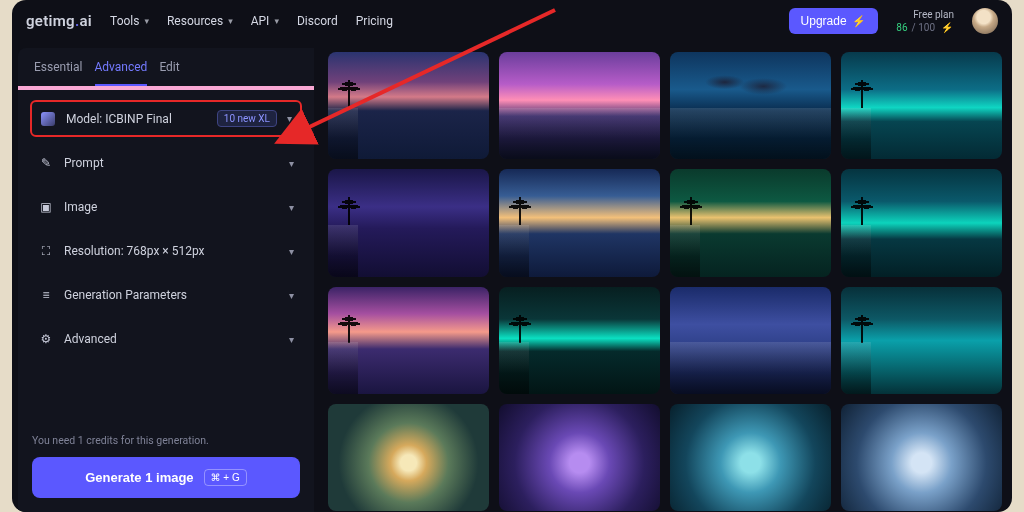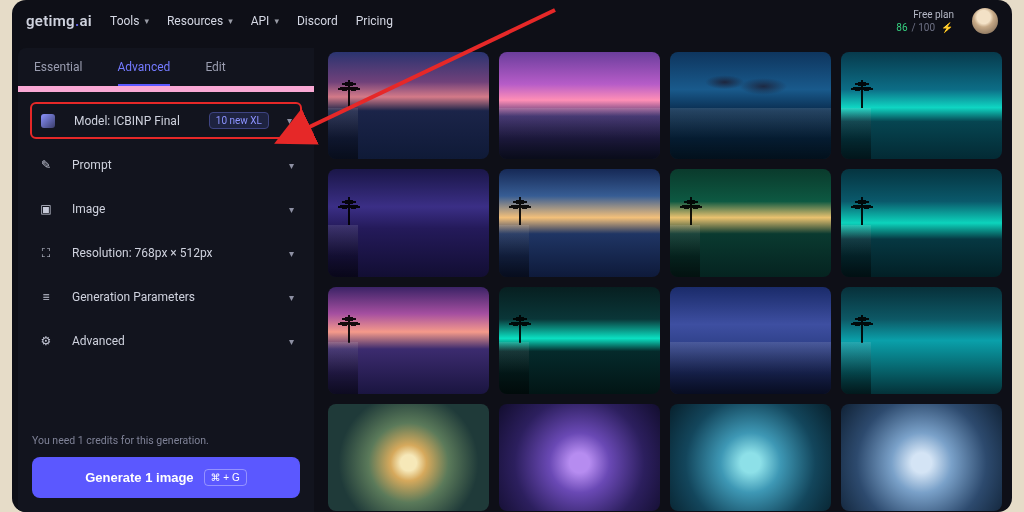--- a/index.html
+++ b/index.html
@@ -44,26 +44,26 @@
   .avatar { width: 26px; height: 26px; border-radius: 50%; background: radial-gradient(circle at 45% 35%, #f3e1c6 30%, #c6a987 45%, #6e5c4a 100%); }
   
   .body { flex: 1; display: flex; }
   .sidebar {
     width: 296px; background: #12141e;
     display: flex; flex-direction: column;
     border-radius: 8px 0 0 0;
     margin: 6px 0 0 6px;
     padding-bottom: 0;
   }
-  .tabs { display:flex; gap: 35px; padding: 12px 16px 0 16px; font-size: 12px; border-bottom: 6px solid #f9a8d4; }
+  .tabs { display:flex; gap: 12px; padding: 12px 16px 0 16px; font-size: 12px; border-bottom: 4px solid #f9a8d4; }
   .tab { padding-bottom: 10px; color: #9a9db0; cursor:pointer; }
   .tab.active { color: #747aff; border-bottom: 2px solid #5b58ff; }
   .panel { padding: 10px 12px 0 12px; display:flex; flex-direction:column; gap:8px; }
   .row {
-    display:flex; align-items:center; gap:18px;
+    display:flex; align-items:center; gap:10px;
     padding: 10px 8px; font-size: 12px;
     border-radius:6px; cursor:pointer;
   }
   .row .ic { width:16px; height:16px; display:inline-flex; align-items:center; justify-content:center; color:#c6c9d8; font-size:12px; }
   .row .fill { flex:1; }
   .row .chev2 { font-size:10px; color:#8d90a3; }
   .model-row {
     border: 2px solid #e62828; border-radius:6px;
     padding: 8px 8px;
   }
@@ -160,20 +160,24 @@
           <span class="chev">▾</span>
         </span>
       <span class="nav-item">
           <span>Discord</span>
         </span>
       <span class="nav-item">
           <span>Pricing</span>
         </span>
     </div>
     <span class="sp"></span>
+    <button class="upgrade">
+      <span>Upgrade</span>
+      <span class="bolt">⚡</span>
+    </button>
     <div class="plan">
       <div class="free">Free plan</div>
       <div class="count"><span>86</span><span class="small">/ 100</span> <span class="small">⚡</span></div>
     </div>
     <div class="avatar"></div>
   </div>
 
   <div class="body">
 
     <div class="sidebar">

